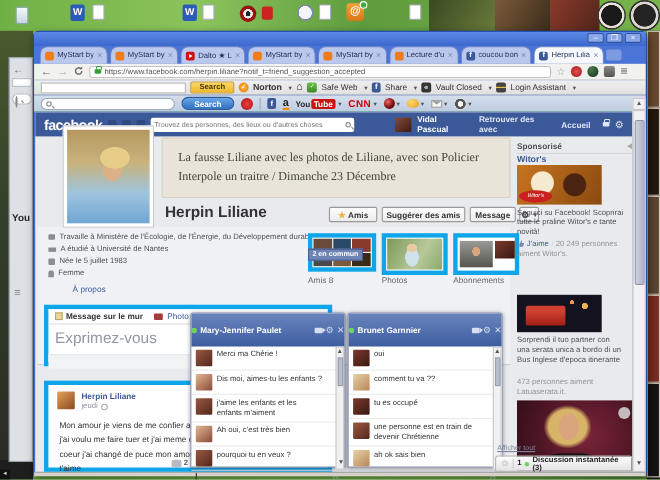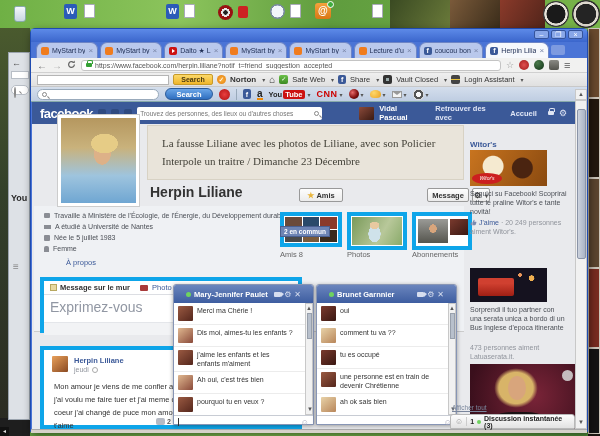--- a/index.html
+++ b/index.html
@@ -32,21 +32,21 @@
   .sqicon{width:10px;height:10px;border-radius:2px}
   .mag{width:5px;height:5px;border:1px solid #888;border-radius:50%;position:relative;flex:0 0 5px}
   .mag::after{content:"";position:absolute;left:4px;top:4px;width:3px;height:1px;background:#888;transform:rotate(45deg)}
   
   .fbhead{background:#3b5998}
   .fbtn{background:linear-gradient(#fdfdfd,#ececec);border:1px solid #999;border-radius:2px;font-size:7.5px;font-weight:bold;color:#333;display:flex;align-items:center;justify-content:center;gap:2px}
   .blue{color:#3b5998}
   .gray{color:#90949c}
   .box{background:#fff;border:4px solid #0ea5e9}
   .chat{width:141px;background:#fff;border:1px solid #8795b5;border-radius:3px 3px 0 0;box-shadow:0 1px 4px rgba(0,0,0,.35)}
-  .chathead{height:18px;background:linear-gradient(#6a85bd,#3d5da0);border-radius:2px 2px 0 0;display:flex;align-items:center;padding:0 12px;gap:3px;color:#fff}
+  .chathead{height:30px;background:linear-gradient(#6a85bd,#3d5da0);border-radius:2px 2px 0 0;display:flex;align-items:center;padding:0 0;gap:3px;color:#fff}
   .gdot{width:5px;height:5px;background:#6fd35f;border-radius:50%;flex:0 0 5px}
   .cham{width:7px;height:5px;background:#d7deef;border-radius:1px;position:relative}
   .cham::after{content:"";position:absolute;right:-3px;top:0;border-left:3px solid #d7deef;border-top:2px solid transparent;border-bottom:3px solid transparent}
   .msg{display:flex;gap:4px;padding:3px 4px;border-bottom:1px solid #ececec}
   .msg .t{font-size:7px;color:#333;line-height:9px;width:96px}
   .avt{width:15px;height:15px;flex:0 0 15px;border-radius:1px}
   .av-a{background:linear-gradient(140deg,#9a5a42,#54261c)}
   .av-b{background:linear-gradient(140deg,#e0b890,#8a4a3a)}
   .av-c{background:linear-gradient(140deg,#7a3a2e,#3a1812)}
   .av-d{background:linear-gradient(140deg,#e8d2a8,#b8865a)}
@@ -270,20 +270,21 @@
         radial-gradient(ellipse 22px 16px at 58% 30%, #e6cc86 60%, transparent 62%),
         radial-gradient(ellipse 14px 18px at 55% 42%, #ddb188 60%, transparent 62%),
         linear-gradient(180deg,#b5975f 0%,#c9b27c 35%,#9ec4de 68%,#6fa6d2 100%)"></div>
     </div>
 
     <b class="a" style="left:118px;top:82px;font-size:14px;color:#333">Herpin Liliane</b>
     <div class="a fbtn" style="left:267px;top:86px;width:44px;height:14px">
         <span style="color:#e8b53c;font-size:8px">★</span>
         <span>Amis</span>
       </div>
+    <div class="a fbtn" style="left:315px;top:86px;width:76px;height:14px">Suggérer des amis</div>
     <div class="a fbtn" style="left:395px;top:86px;width:42px;height:14px">Message</div>
     <div class="a fbtn" style="left:440px;top:86px;width:18px;height:14px">
         <span style="font-size:8px">⚙</span>
         <span class="caret">▾</span>
       </div>
 
     <div class="a" style="left:2px;top:104px;width:430px;height:126px;background:#eff1f4;border-bottom:1px solid #ccc">
       <div class="a f" style="left:10px;top:6px;gap:4px">
           <span style="width:6px;height:5px;background:#8a8d94;border-radius:1px"></span>
           <span style="font-size:7px;color:#4b4f56">Travaille à Ministère de l'Écologie, de l'Énergie, du Développement durable et de...</span>
@@ -351,20 +352,24 @@
       <div class="a" style="left:10px;top:45px;font-size:7.5px;white-space:nowrap">j'ai voulu me faire tuer et j'ai meme chang</div>
       <div class="a" style="left:10px;top:58px;font-size:7.5px;white-space:nowrap">coeur j'ai changé de puce mon amour je s</div>
       <div class="a" style="left:10px;top:71px;font-size:7.5px;white-space:nowrap">t'aime</div>
       <span class="a f" style="left:112px;top:68px;gap:2px">
           <span style="width:9px;height:7px;background:#b5bac4;border-radius:2px"></span>
           <b style="font-size:7px;color:#555">2</b>
         </span>
     </div>
 
     <div class="a" style="left:438px;top:26px;width:105px;height:301px">
+      <div class="f" style="justify-content:space-between;border-bottom:1px solid #d5d7dc;padding-bottom:2px">
+        <b style="font-size:7.5px;color:#4b4f56">Sponsorisé</b>
+        <span class="spk"></span>
+      </div>
       <b class="a adtitle" style="left:0;top:12px">Witor's</b>
       <div class="a" style="left:0;top:22px;width:77px;height:36px;background:radial-gradient(circle 11px at 30% 45%,#f5ead0 90%,transparent),radial-gradient(circle 11px at 68% 50%,#4a2410 90%,transparent),linear-gradient(120deg,#c8741f,#8a4a10)">
         <span class="a" style="left:2px;bottom:2px;width:30px;height:11px;background:#cc1f1f;border-radius:50%;color:#fff;font-size:5px;font-style:italic;text-align:center;line-height:11px">Witor's</span>
       </div>
       <div class="a adbody" style="left:0;top:61px;width:100px">Seguici su Facebook! Scoprirai tutte le praline Witor's e tante novità!</div>
       <div class="a admeta" style="left:0;top:90px;width:100px">
         <svg width="7" height="7" viewBox="0 0 10 10" style="vertical-align:-1px">
             <path d="M1 5h2v4H1zM3.5 9V5l2-4c.8 0 1.2.6 1 1.5L6 4h2.3c.8 0 1 .6.8 1.2L8.2 8c-.2.6-.6 1-1.3 1z" fill="#7a8ab0"></path>
           </svg>
         <span class="blue">J'aime</span>

